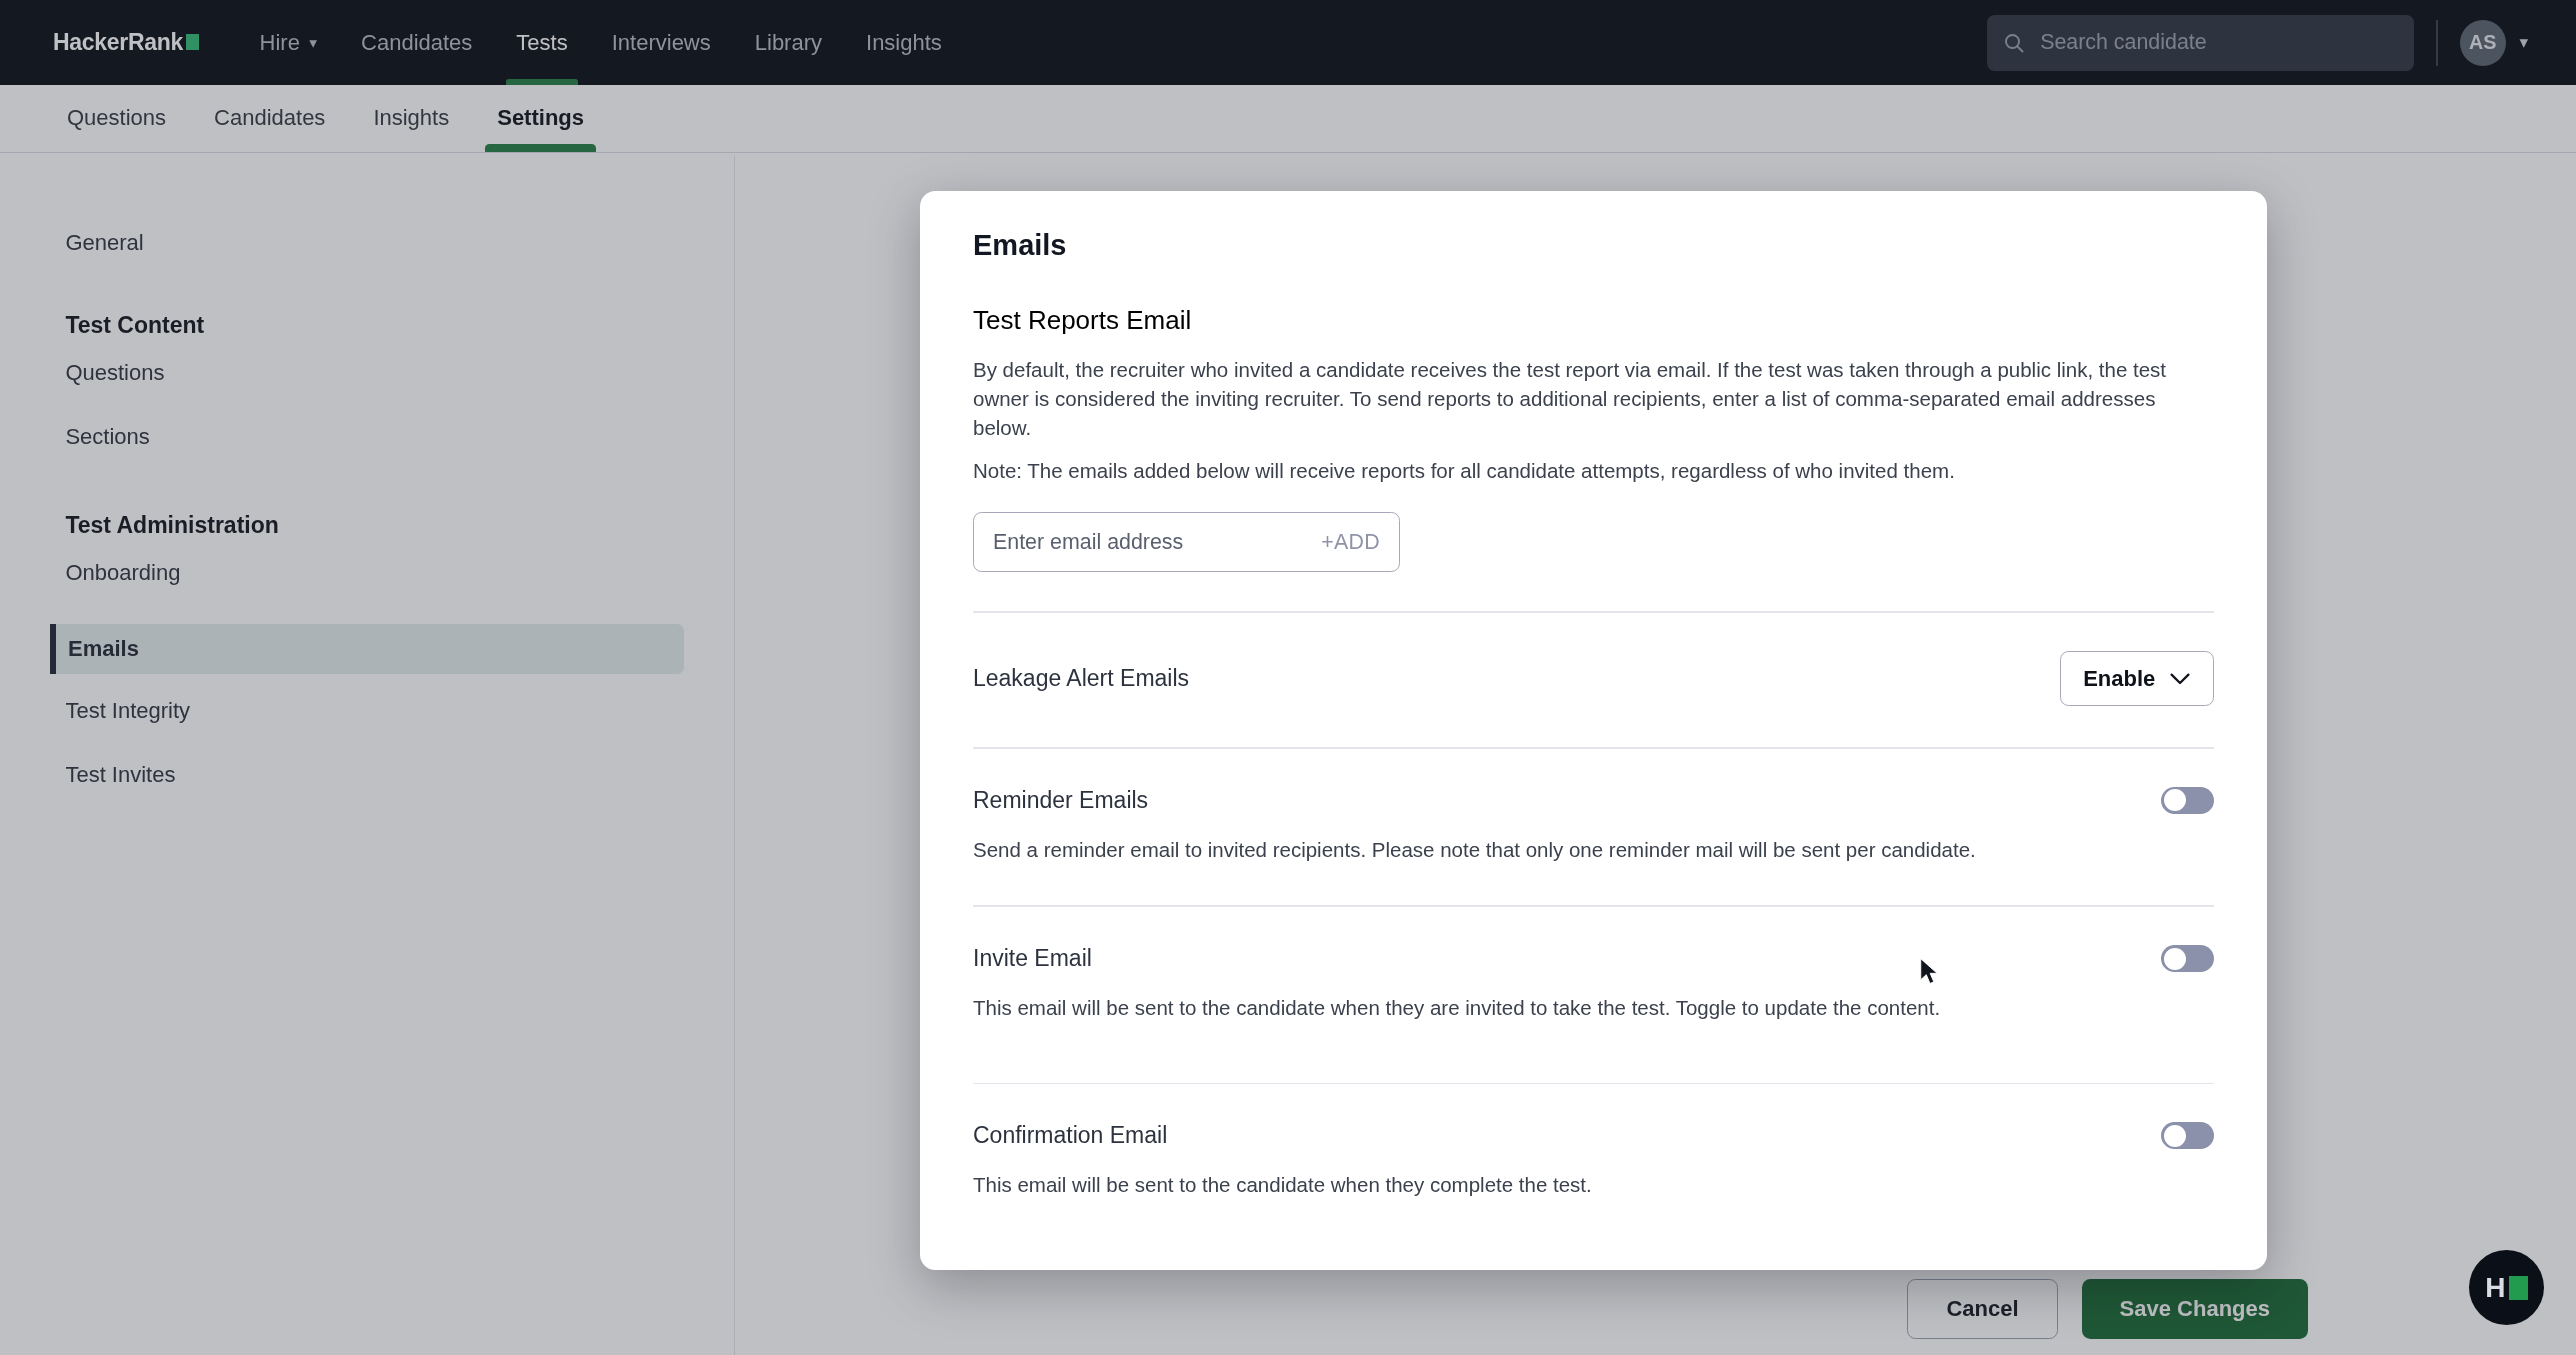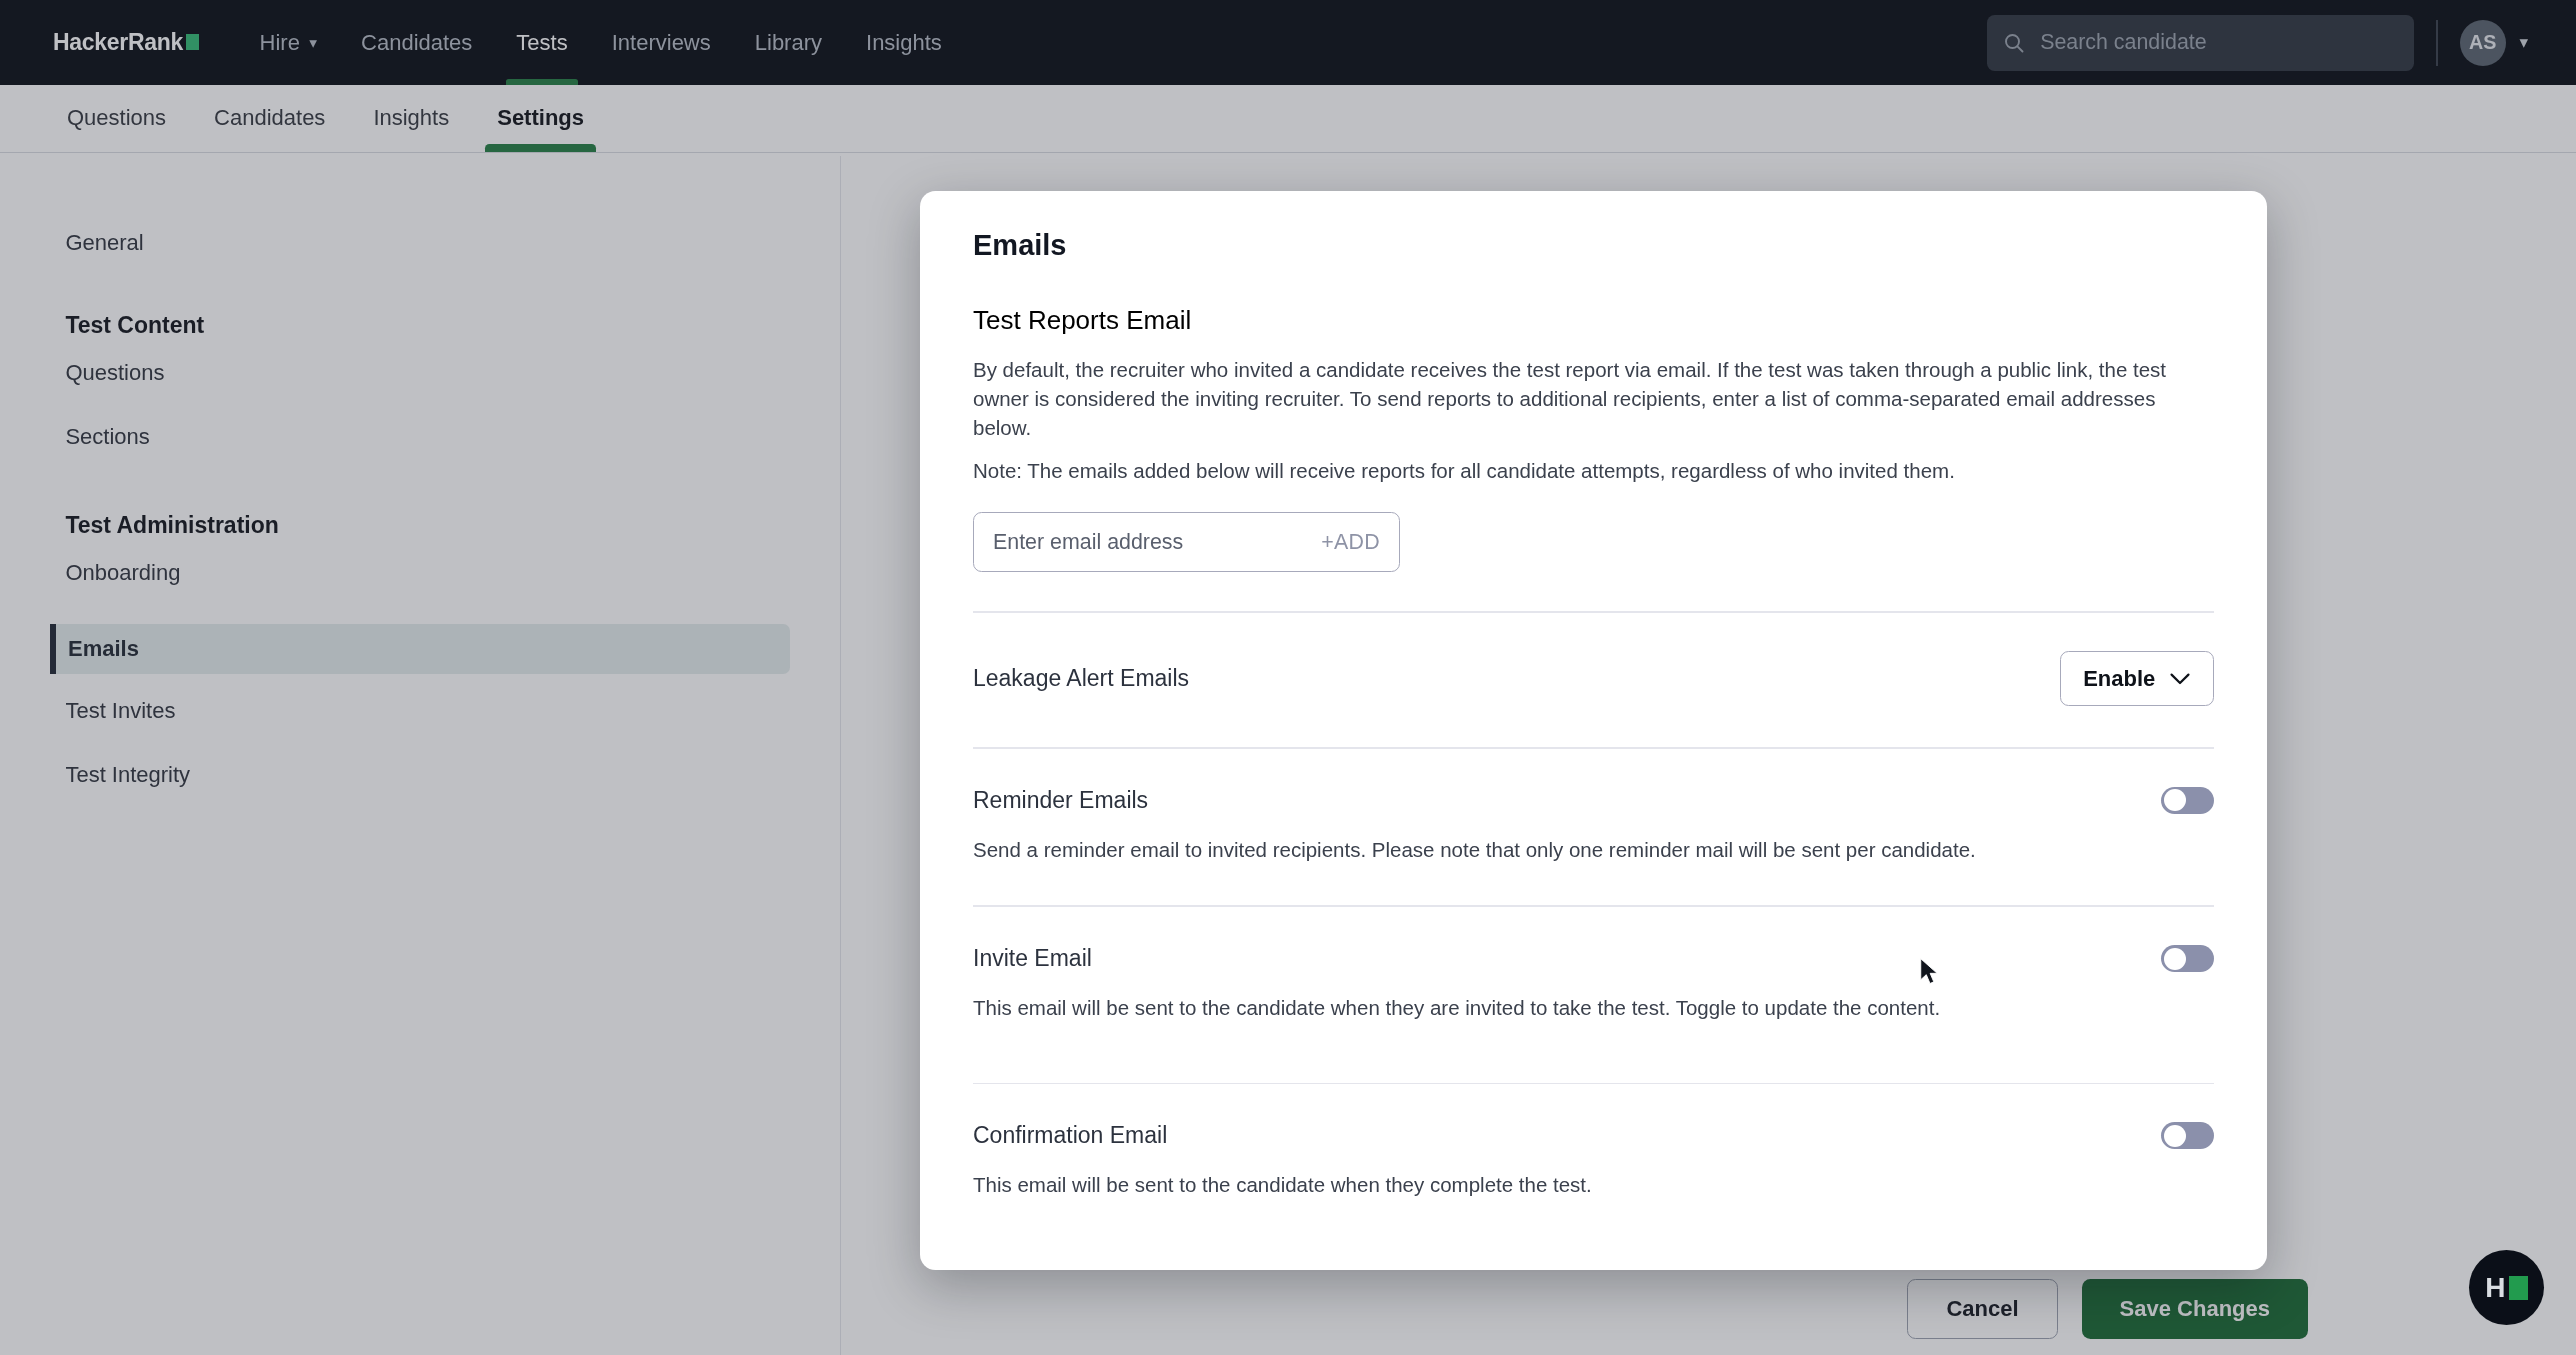--- a/index.html
+++ b/index.html
@@ -80,21 +80,21 @@
   }
   .sn:first-child { margin-left: 43px; }
   .sn.active { color: #0b0e14; font-weight: 700; }
   .sn.active::after {
     content: ""; position: absolute; left: 12px; right: 12px; bottom: 0;
     height: 7.7px; background: #1e7b3e; border-radius: 4.3px 4.3px 0 0;
   }
 
   
   .sidebar {
-    position: absolute; top: 156px; left: 0; width: 841px; height: 1200px;
+    position: absolute; top: 156px; left: 0; width: 735px; height: 1200px;
     background: #ffffff; border-right: 1.7px solid #e3e5ea;
     padding-top: 62px;
   }
   .side-item {
     margin: 0 50px 0 50px; padding: 12px 15.4px; border-radius: 6.8px;
     color: #2b303a; font-size: 22px; cursor: pointer; line-height: 1.2;
   }
   .side-item + .side-item { margin-top: 13.7px; }
   .side-group {
     margin: 50px 50px 8.5px 50px; padding: 0 15.4px;
@@ -296,24 +296,24 @@
         <span>Onboarding</span>
       </div>
 
       <div class="side-item-wrap-focus">
         <div class="side-item selected">
           <span>Emails</span>
         </div>
       </div>
 
       <div class="side-item">
+        <span>Test Integrity</span>
+      </div>
+      <div class="side-item">
         <span>Test Invites</span>
-      </div>
-      <div class="side-item">
-        <span>Test Integrity</span>
       </div>
     </div>
 
     <div class="footer-actions">
       <button class="btn-cancel">Cancel</button>
       <button class="btn-save">Save Changes</button>
     </div>
   </div>
 
   <div id="scrim"></div>

